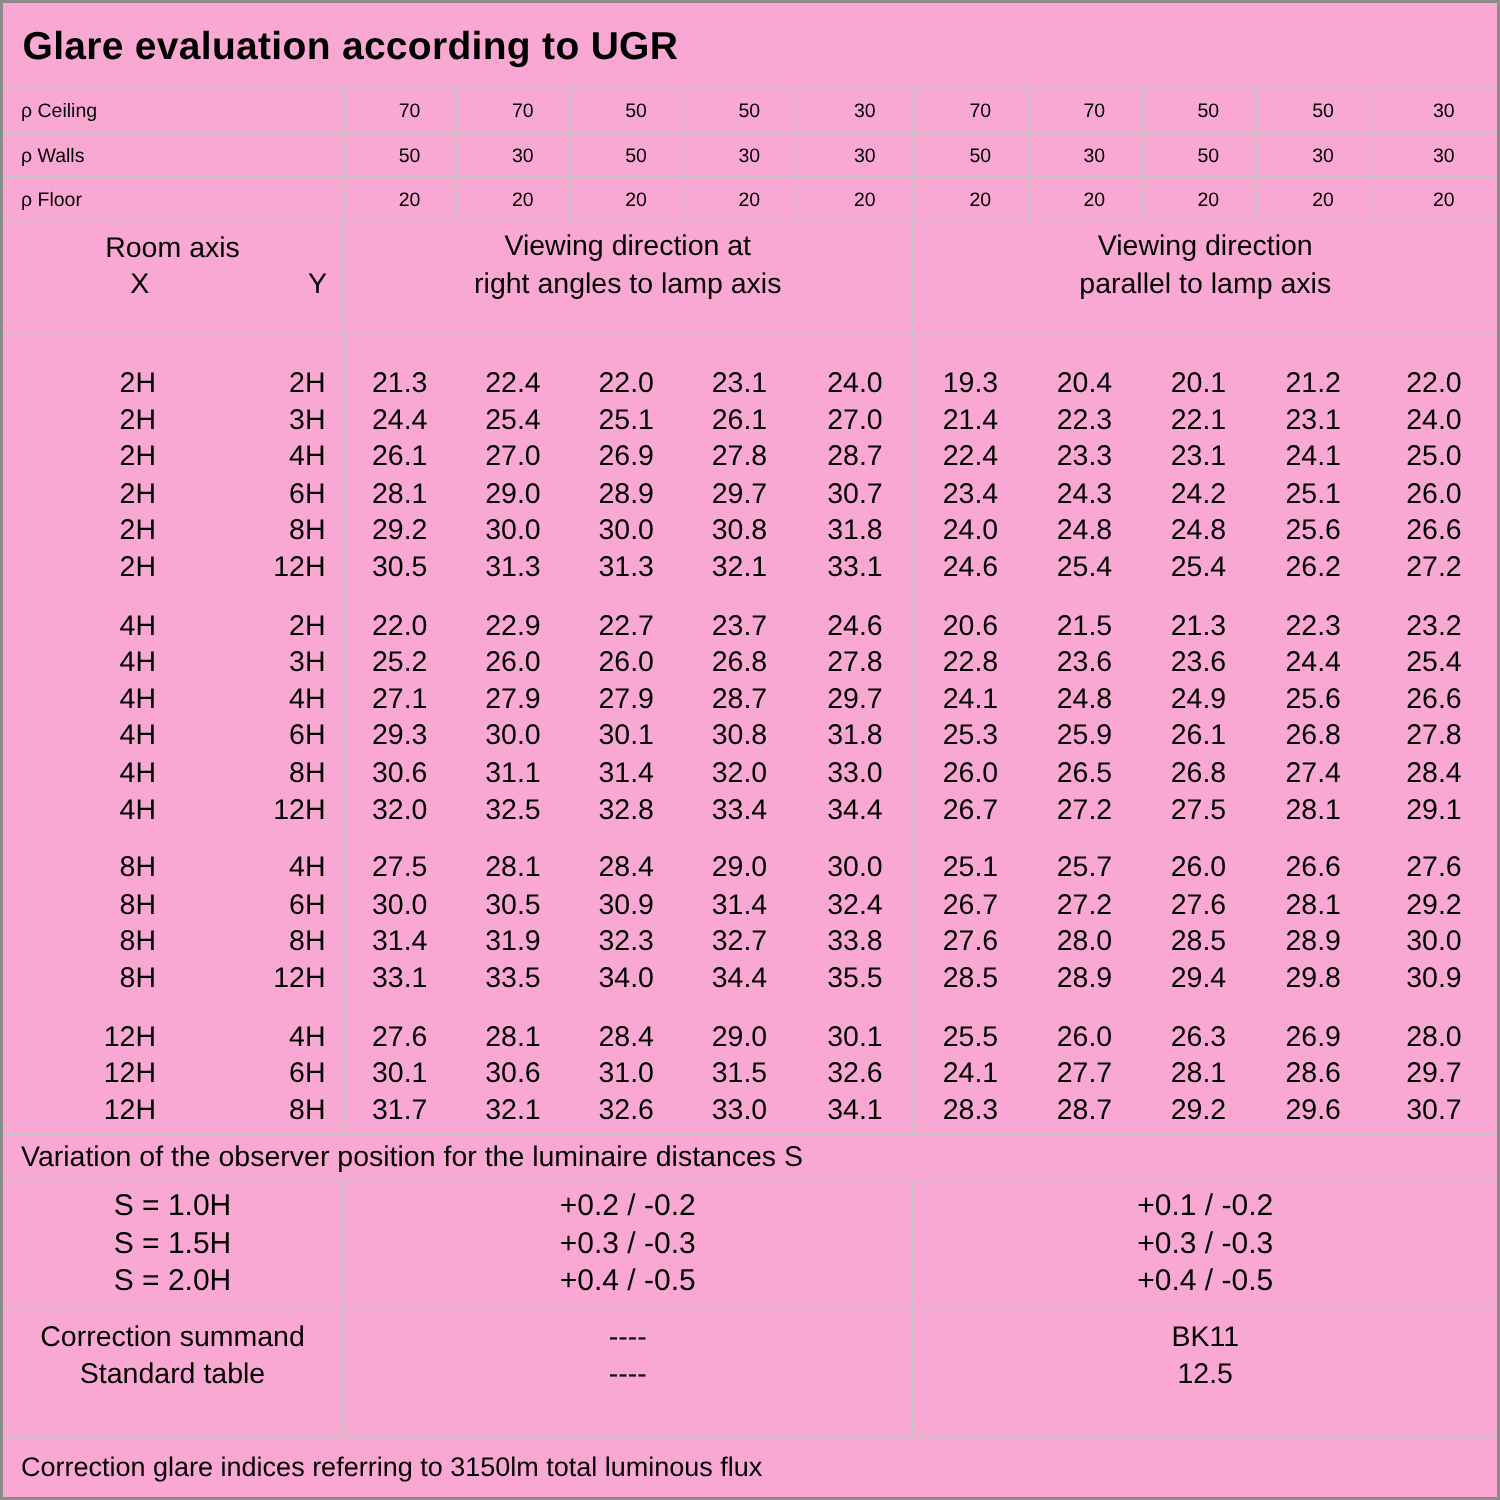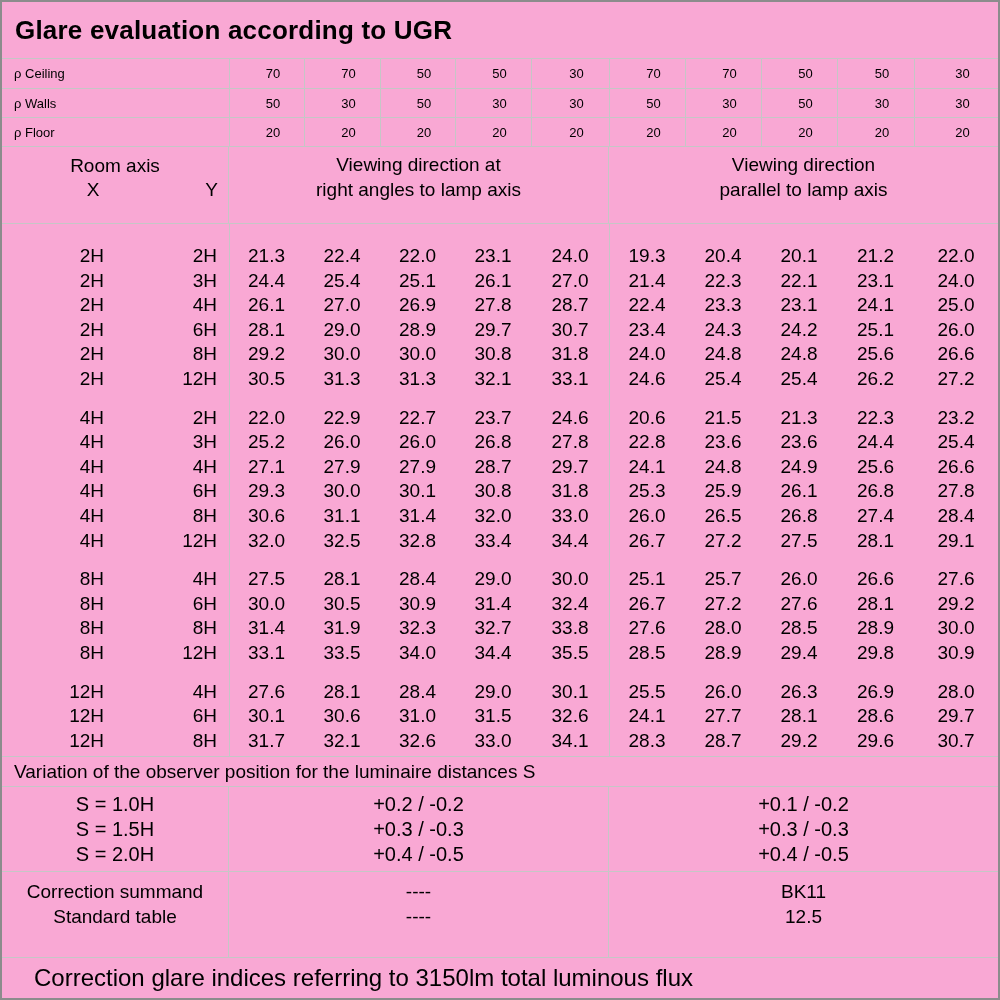--- a/index.html
+++ b/index.html
@@ -129,22 +129,21 @@
   }
   .summary .cell-label { width: 227px; border-right: 1px solid #c6c6c6; }
   .summary .cell-left  { width: 380px; border-right: 1px solid #c6c6c6; }
   .summary .cell-right { width: 389px; }
 
   
   .footer-row {
     height: 40px;
     display: flex; align-items: center;
     padding-left: 12px;
-    font-size: 24px;
-    margin-left: 20px;
+    font-size: 18px;
   }
 </style>
 </head>
 <body>
 
 <div class="sheet">
 
   <div class="title-row">Glare evaluation according to UGR</div>
 
   <div id="reflectance-rows">

